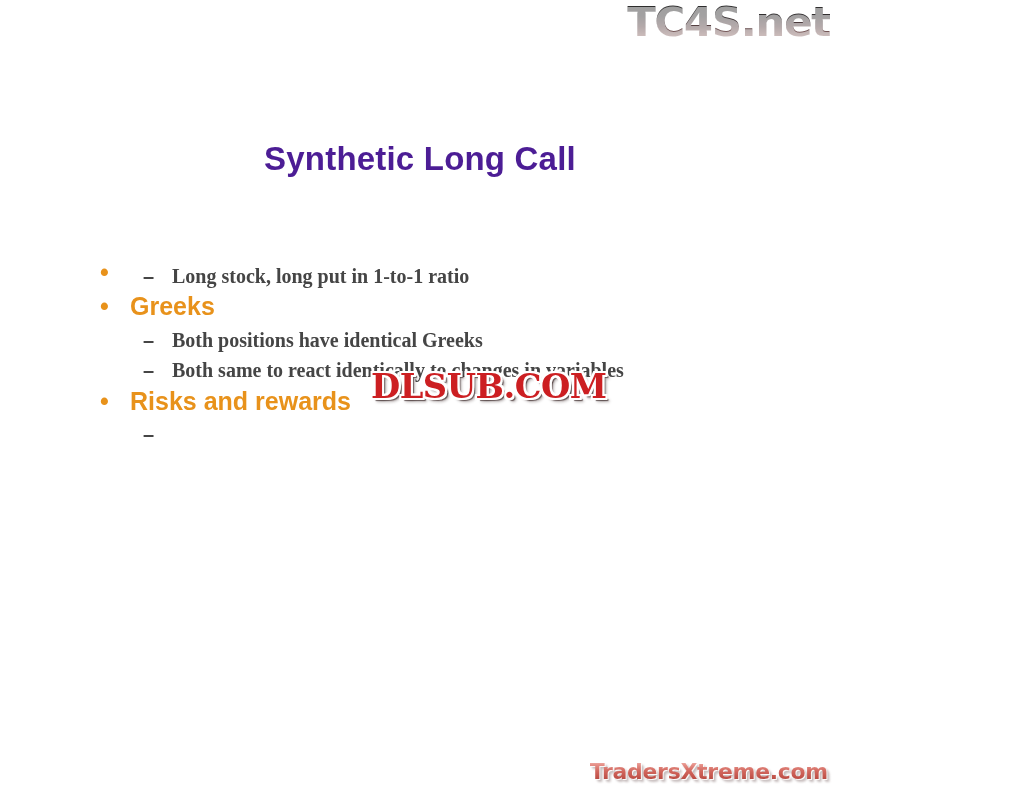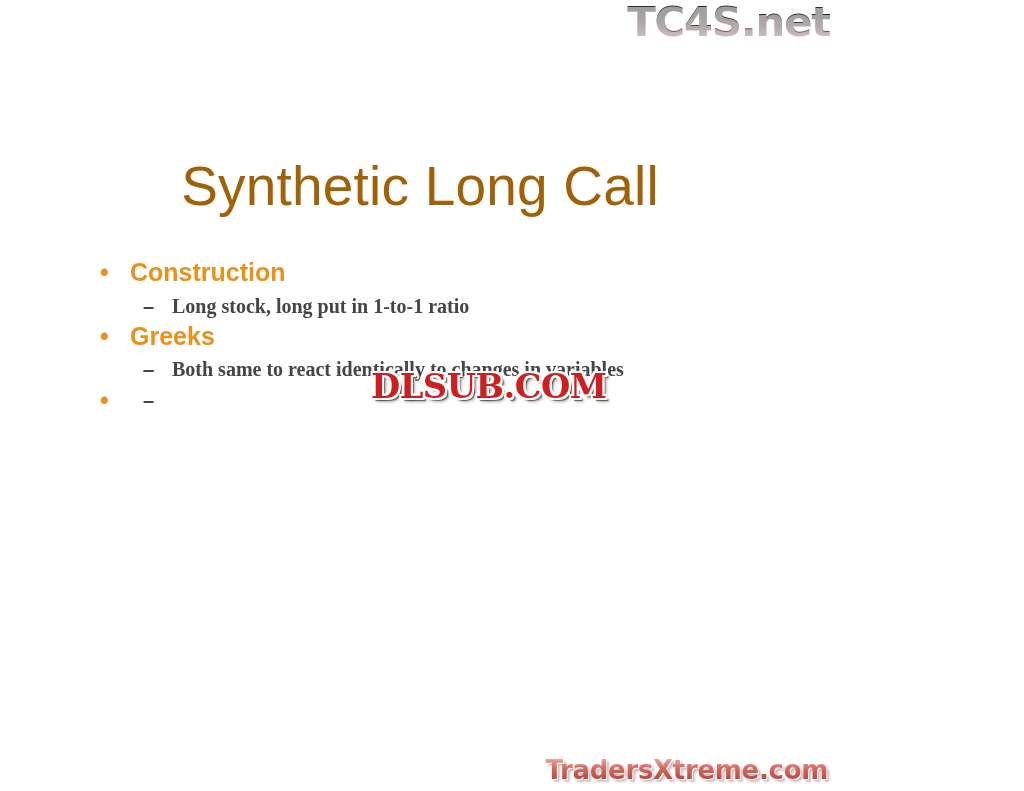--- a/index.html
+++ b/index.html
@@ -39,23 +39,23 @@
     transform-origin: right top;
   }
 
   
   .slide-title {
     position: absolute;
     left: 0;
     right: 0;
     top: 118px;
     text-align: center;
-    color: #a16207;
-    font-size: 55px;
-    font-weight: normal;
+    color: #4c1d95;
+    font-size: 33px;
+    font-weight: bold;
     letter-spacing: 0.2px;
     line-height: 1.15;
   }
 
   
   .body-block {
     position: absolute;
     left: 88px;
     top: 258px;
     width: 640px;
@@ -123,21 +123,21 @@
     white-space: nowrap;
   }
 
   
   .brand-logo {
     position: absolute;
     right: 12px;
     bottom: 8px;
     font-family: "DejaVu Sans", sans-serif;
     font-weight: bold;
-    font-size: 26px;
+    font-size: 22px;
     line-height: 1;
     letter-spacing: -0.3px;
     background-image: linear-gradient(to bottom,
         #f2b9b3 0%, #e58f87 18%, #d2685f 45%, #c4554c 70%, #a83f38 100%);
     -webkit-background-clip: text;
     background-clip: text;
     color: transparent;
     -webkit-text-fill-color: transparent;
     filter: drop-shadow(1px 1px 0 rgba(255,255,255,0.9))
             drop-shadow(2px 2px 1px rgba(90,60,60,0.35));
@@ -150,41 +150,42 @@
 <div class="slide">
 
   <div class="site-logo">TC4S.net</div>
 
   <h1 class="slide-title">Synthetic Long Call</h1>
 
   <div class="body-block">
 
     <div class="bullet-l1">
       <span class="dot">•</span>
-      <span>Construction</span>
     </div>
     <div class="bullet-l2">
       <span class="dash">–</span>
       <span class="l2-text">Long stock, long put in 1-to-1 ratio</span>
     </div>
 
     <div class="bullet-l1">
       <span class="dot">•</span>
       <span>Greeks</span>
     </div>
     <div class="bullet-l2">
       <span class="dash">–</span>
+      <span class="l2-text">Both positions have identical Greeks</span>
     </div>
     <div class="bullet-l2">
       <span class="dash">–</span>
       <span class="l2-text">Both same to react identically to changes in variables</span>
     </div>
 
     <div class="bullet-l1">
       <span class="dot">•</span>
+      <span>Risks and rewards</span>
     </div>
     <div class="bullet-l2">
       <span class="dash">–</span>
     </div>
 
   </div>
 
   <div class="watermark">DLSUB.COM</div>
 
   <div class="brand-logo">TradersXtreme.com</div>

